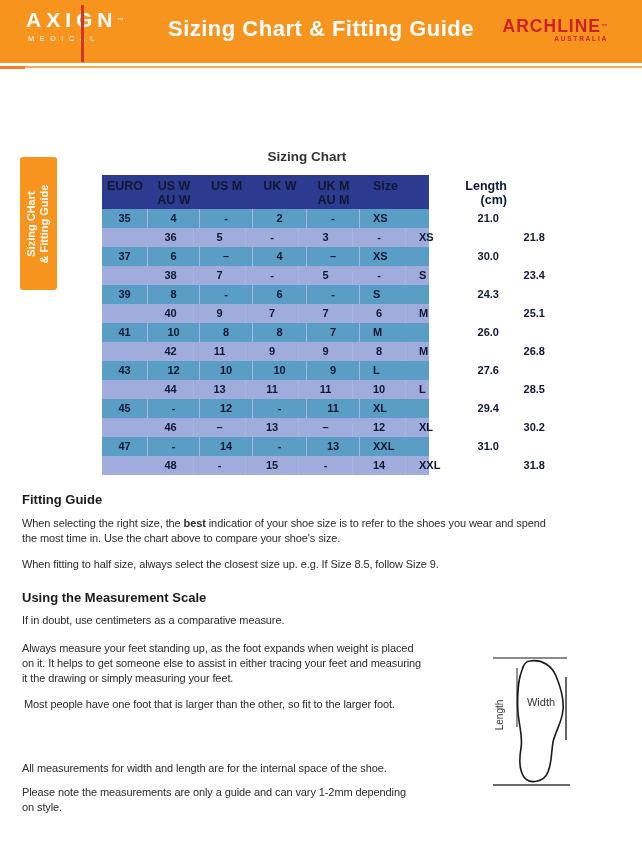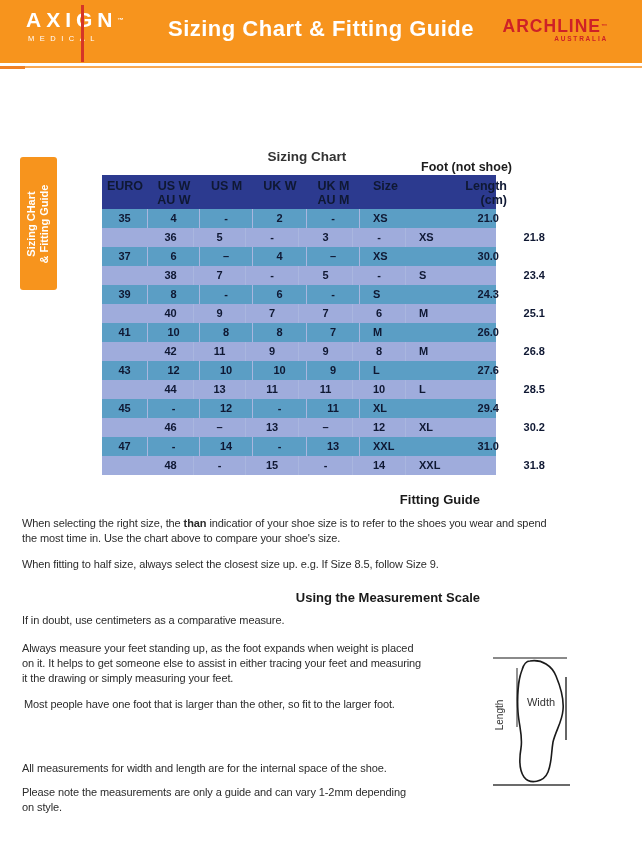--- a/index.html
+++ b/index.html
@@ -32,38 +32,38 @@
   .side-tab{position:absolute;left:20px;top:157px;width:37px;height:133px;background:var(--orange);
     border-radius:3px;display:flex;align-items:center;justify-content:center;}
   .side-tab-text{transform:rotate(-90deg);white-space:nowrap;color:#fff;font-weight:bold;
     font-size:11px;line-height:13px;text-align:center;}
 
   
   .tbl-title{position:absolute;left:102px;top:149px;width:410px;text-align:center;
     font-size:13.5px;font-weight:bold;color:#333;}
   .tbl-note{position:absolute;left:102px;top:160px;width:410px;text-align:right;
     font-size:12.5px;font-weight:bold;color:#1c1c1c;}
-  .size-table{position:absolute;left:102px;top:175px;width:394px;}
+  .size-table{position:absolute;left:102px;top:175px;width:327px;}
   .trow{display:grid;grid-template-columns:46px 52px 53px 54px 53px 70px 82px;}
   .thead{background:var(--navy);color:#fff;height:34px;}
   .thead .tcell{font-size:12.5px;font-weight:bold;padding-top:4px;line-height:14px;}
   .tbody-row{height:19px;}
   .tbody-row.steel{background:var(--row-steel);}
   .tbody-row.peri{background:var(--row-peri);padding-left:46px;}
   .tcell{text-align:center;font-weight:bold;font-size:11px;color:var(--cell-text);
     line-height:19px;overflow:hidden;}
   .tbody-row .tcell.c0,.tbody-row .tcell.c1,.tbody-row .tcell.c2,
   .tbody-row .tcell.c3,.tbody-row .tcell.c4{border-right:1px solid var(--sep);}
   .tcell.c5{text-align:left;padding-left:13px;}
   .thead .tcell.c5{padding-left:13px;}
   .tcell.c6{text-align:right;padding-right:13px;}
   .thead .tcell.c6{padding-right:5px;}
 
   
-  .h2{position:absolute;left:22px;width:458px;text-align:right;
+  .h2{position:absolute;left:22px;width:458px;text-align:left;
     font-size:13px;font-weight:bold;color:#1a1a1a;}
   .para{position:absolute;left:22px;width:560px;font-size:11px;line-height:15px;
     color:var(--body-text);white-space:pre-line;letter-spacing:-0.1px;}
   .para b{font-weight:bold;}
 
   
   .foot-diagram{position:absolute;left:488px;top:648px;}
 </style>
 </head>
 <body>
@@ -85,21 +85,20 @@
   <div class="banner-rule-a"></div>
   <div class="banner-rule-b"></div>
 
   <div class="side-tab">
     <div class="side-tab-text">
       <span>Sizing CHart</span><br><span>&amp; Fitting Guide</span>
     </div>
   </div>
 
   <div class="tbl-title">Sizing Chart</div>
-  <div class="tbl-note">Foot (not shoe)</div>
   <div class="size-table" id="size-table">
       <div class="trow thead">
         <div class="tcell c0">
           <div>EURO</div>
         </div>
         <div class="tcell c1">
           <div>US W</div>
           <div>AU W</div>
         </div>
         <div class="tcell c2">
@@ -242,21 +241,21 @@
         <div class="tcell c1">-</div>
         <div class="tcell c2">15</div>
         <div class="tcell c3">-</div>
         <div class="tcell c4">14</div>
         <div class="tcell c5">XXL</div>
         <div class="tcell c6">31.8</div>
       </div>
     </div>
 
   <div class="h2" style="top:492px">Fitting Guide</div>
-  <div class="para" style="top:516px"><span>When selecting the right size, the </span><b>than</b><span> indicatior of your shoe size is to refer to the shoes you wear and spend
+  <div class="para" style="top:516px"><span>When selecting the right size, the </span><b>best</b><span> indicatior of your shoe size is to refer to the shoes you wear and spend
 the most time in. Use the chart above to compare your shoe's size.</span></div>
   <div class="para" style="top:557px">When fitting to half size, always select the closest size up. e.g. If Size 8.5, follow Size 9.</div>
 
   <div class="h2" style="top:590px">Using the Measurement Scale</div>
   <div class="para" style="top:613px">If in doubt, use centimeters as a comparative measure.</div>
   <div class="para" style="top:641px">Always measure your feet standing up, as the foot expands when weight is placed
 on it. It helps to get someone else to assist in either tracing your feet and measuring
 it the drawing or simply measuring your feet.</div>
   <div class="para" style="top:697px;left:24px">Most people have one foot that is larger than the other, so fit to the larger foot.</div>
   <div class="para" style="top:761px">All measurements for width and length are for the internal space of the shoe.</div>

